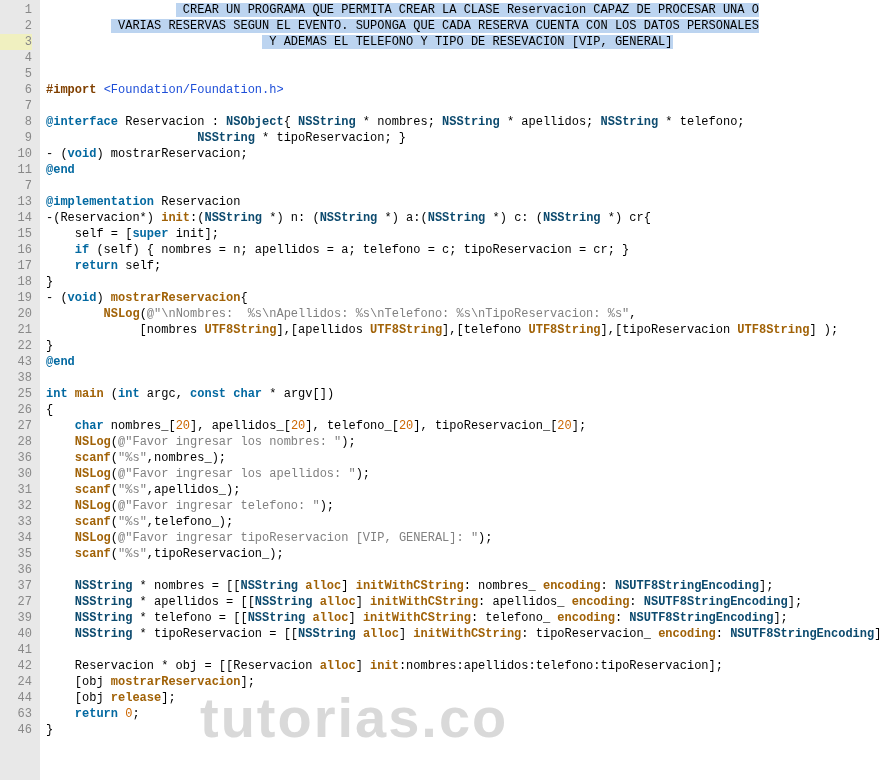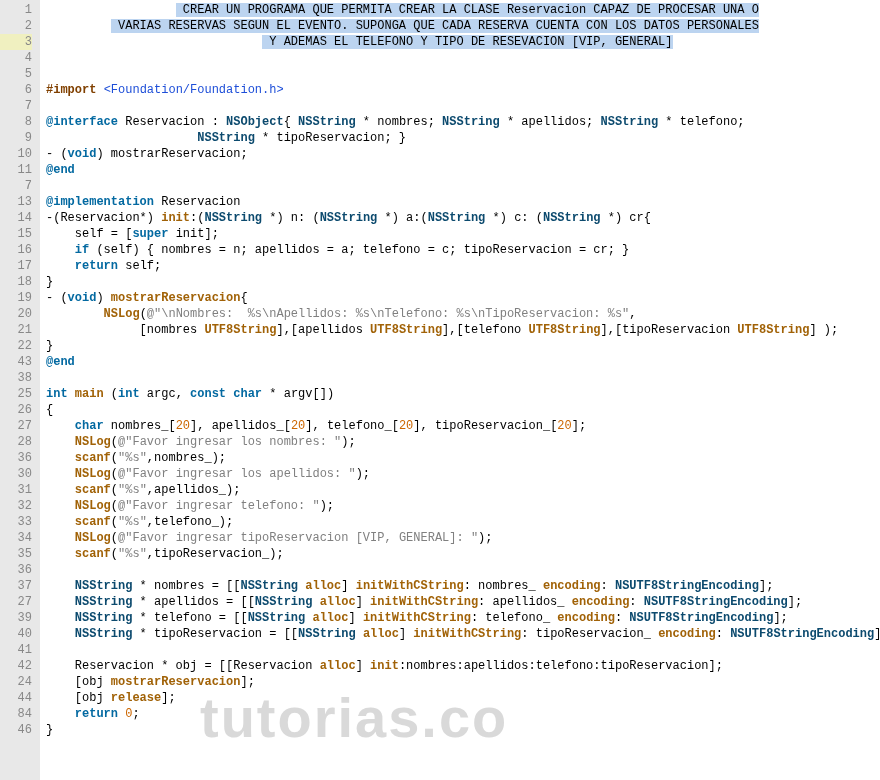--- a/index.html
+++ b/index.html
@@ -63,18 +63,18 @@
       <div>35</div>
       <div>36</div>
       <div>37</div>
       <div>27</div>
       <div>39</div>
       <div>40</div>
       <div>41</div>
       <div>42</div>
       <div>24</div>
       <div>44</div>
-      <div>84</div>
+      <div>63</div>
       <div>46</div>
     </div>
   <div class="code" id="code"><div class="line">                  <span class="sel"> CREAR UN PROGRAMA QUE PERMITA CREAR LA CLASE Reservacion CAPAZ DE PROCESAR UNA O</span></div><div class="line">         <span class="sel"> VARIAS RESERVAS SEGUN EL EVENTO. SUPONGA QUE CADA RESERVA CUENTA CON LOS DATOS PERSONALES</span></div><div class="line">                              <span class="sel"> Y ADEMAS EL TELEFONO Y TIPO DE RESEVACION [VIP, GENERAL]</span></div><div class="line"></div><div class="line"></div><div class="line"><span class="dir">#import</span> <span class="inc">&lt;Foundation/Foundation.h&gt;</span></div><div class="line"></div><div class="line"><span class="kw">@interface</span> Reservacion : <span class="type">NSObject</span>{ <span class="type">NSString</span> * nombres; <span class="type">NSString</span> * apellidos; <span class="type">NSString</span> * telefono;</div><div class="line">                     <span class="type">NSString</span> * tipoReservacion; }</div><div class="line">- (<span class="kw">void</span>) mostrarReservacion;</div><div class="line"><span class="kw">@end</span></div><div class="line"></div><div class="line"><span class="kw">@implementation</span> Reservacion</div><div class="line">-(Reservacion*) <span class="fn">init</span>:(<span class="type">NSString</span> *) <span class="id">n</span>: (<span class="type">NSString</span> *) <span class="id">a</span>:(<span class="type">NSString</span> *) <span class="id">c</span>: (<span class="type">NSString</span> *) <span class="id">cr</span>{</div><div class="line">    self = [<span class="kw">super</span> init];</div><div class="line">    <span class="kw">if</span> (self) { nombres = n; apellidos = a; telefono = c; tipoReservacion = cr; }</div><div class="line">    <span class="kw">return</span> self;</div><div class="line">}</div><div class="line">- (<span class="kw">void</span>) <span class="fn">mostrarReservacion</span>{</div><div class="line">        <span class="fn">NSLog</span>(<span class="str">@"\nNombres:  %s\nApellidos: %s\nTelefono: %s\nTipoReservacion: %s"</span>,</div><div class="line">             [nombres <span class="fn">UTF8String</span>],[apellidos <span class="fn">UTF8String</span>],[telefono <span class="fn">UTF8String</span>],[tipoReservacion <span class="fn">UTF8String</span>] );</div><div class="line">}</div><div class="line"><span class="kw">@end</span></div><div class="line"></div><div class="line"><span class="kw">int</span> <span class="fn">main</span> (<span class="kw">int</span> argc, <span class="kw">const char</span> * argv[])</div><div class="line">{</div><div class="line">    <span class="kw">char</span> nombres_[<span class="num">20</span>], apellidos_[<span class="num">20</span>], telefono_[<span class="num">20</span>], tipoReservacion_[<span class="num">20</span>];</div><div class="line">    <span class="fn">NSLog</span>(<span class="str">@"Favor ingresar los nombres: "</span>);</div><div class="line">    <span class="fn">scanf</span>(<span class="str">"%s"</span>,nombres_);</div><div class="line">    <span class="fn">NSLog</span>(<span class="str">@"Favor ingresar los apellidos: "</span>);</div><div class="line">    <span class="fn">scanf</span>(<span class="str">"%s"</span>,apellidos_);</div><div class="line">    <span class="fn">NSLog</span>(<span class="str">@"Favor ingresar telefono: "</span>);</div><div class="line">    <span class="fn">scanf</span>(<span class="str">"%s"</span>,telefono_);</div><div class="line">    <span class="fn">NSLog</span>(<span class="str">@"Favor ingresar tipoReservacion [VIP, GENERAL]: "</span>);</div><div class="line">    <span class="fn">scanf</span>(<span class="str">"%s"</span>,tipoReservacion_);</div><div class="line"></div><div class="line">    <span class="type">NSString</span> * nombres = [[<span class="type">NSString</span> <span class="fn">alloc</span>] <span class="fn">initWithCString</span>: nombres_ <span class="fn">encoding</span>: <span class="type">NSUTF8StringEncoding</span>];</div><div class="line">    <span class="type">NSString</span> * apellidos = [[<span class="type">NSString</span> <span class="fn">alloc</span>] <span class="fn">initWithCString</span>: apellidos_ <span class="fn">encoding</span>: <span class="type">NSUTF8StringEncoding</span>];</div><div class="line">    <span class="type">NSString</span> * telefono = [[<span class="type">NSString</span> <span class="fn">alloc</span>] <span class="fn">initWithCString</span>: telefono_ <span class="fn">encoding</span>: <span class="type">NSUTF8StringEncoding</span>];</div><div class="line">    <span class="type">NSString</span> * tipoReservacion = [[<span class="type">NSString</span> <span class="fn">alloc</span>] <span class="fn">initWithCString</span>: tipoReservacion_ <span class="fn">encoding</span>: <span class="type">NSUTF8StringEncoding</span>];</div><div class="line"></div><div class="line">    Reservacion * obj = [[Reservacion <span class="fn">alloc</span>] <span class="fn">init</span>:nombres:apellidos:telefono:tipoReservacion];</div><div class="line">    [obj <span class="fn">mostrarReservacion</span>];</div><div class="line">    [obj <span class="fn">release</span>];</div><div class="line">    <span class="kw">return</span> <span class="num">0</span>;</div><div class="line">}</div></div>
 </div>
 <div class="watermark">tutorias.co</div>
 
 </body></html>

